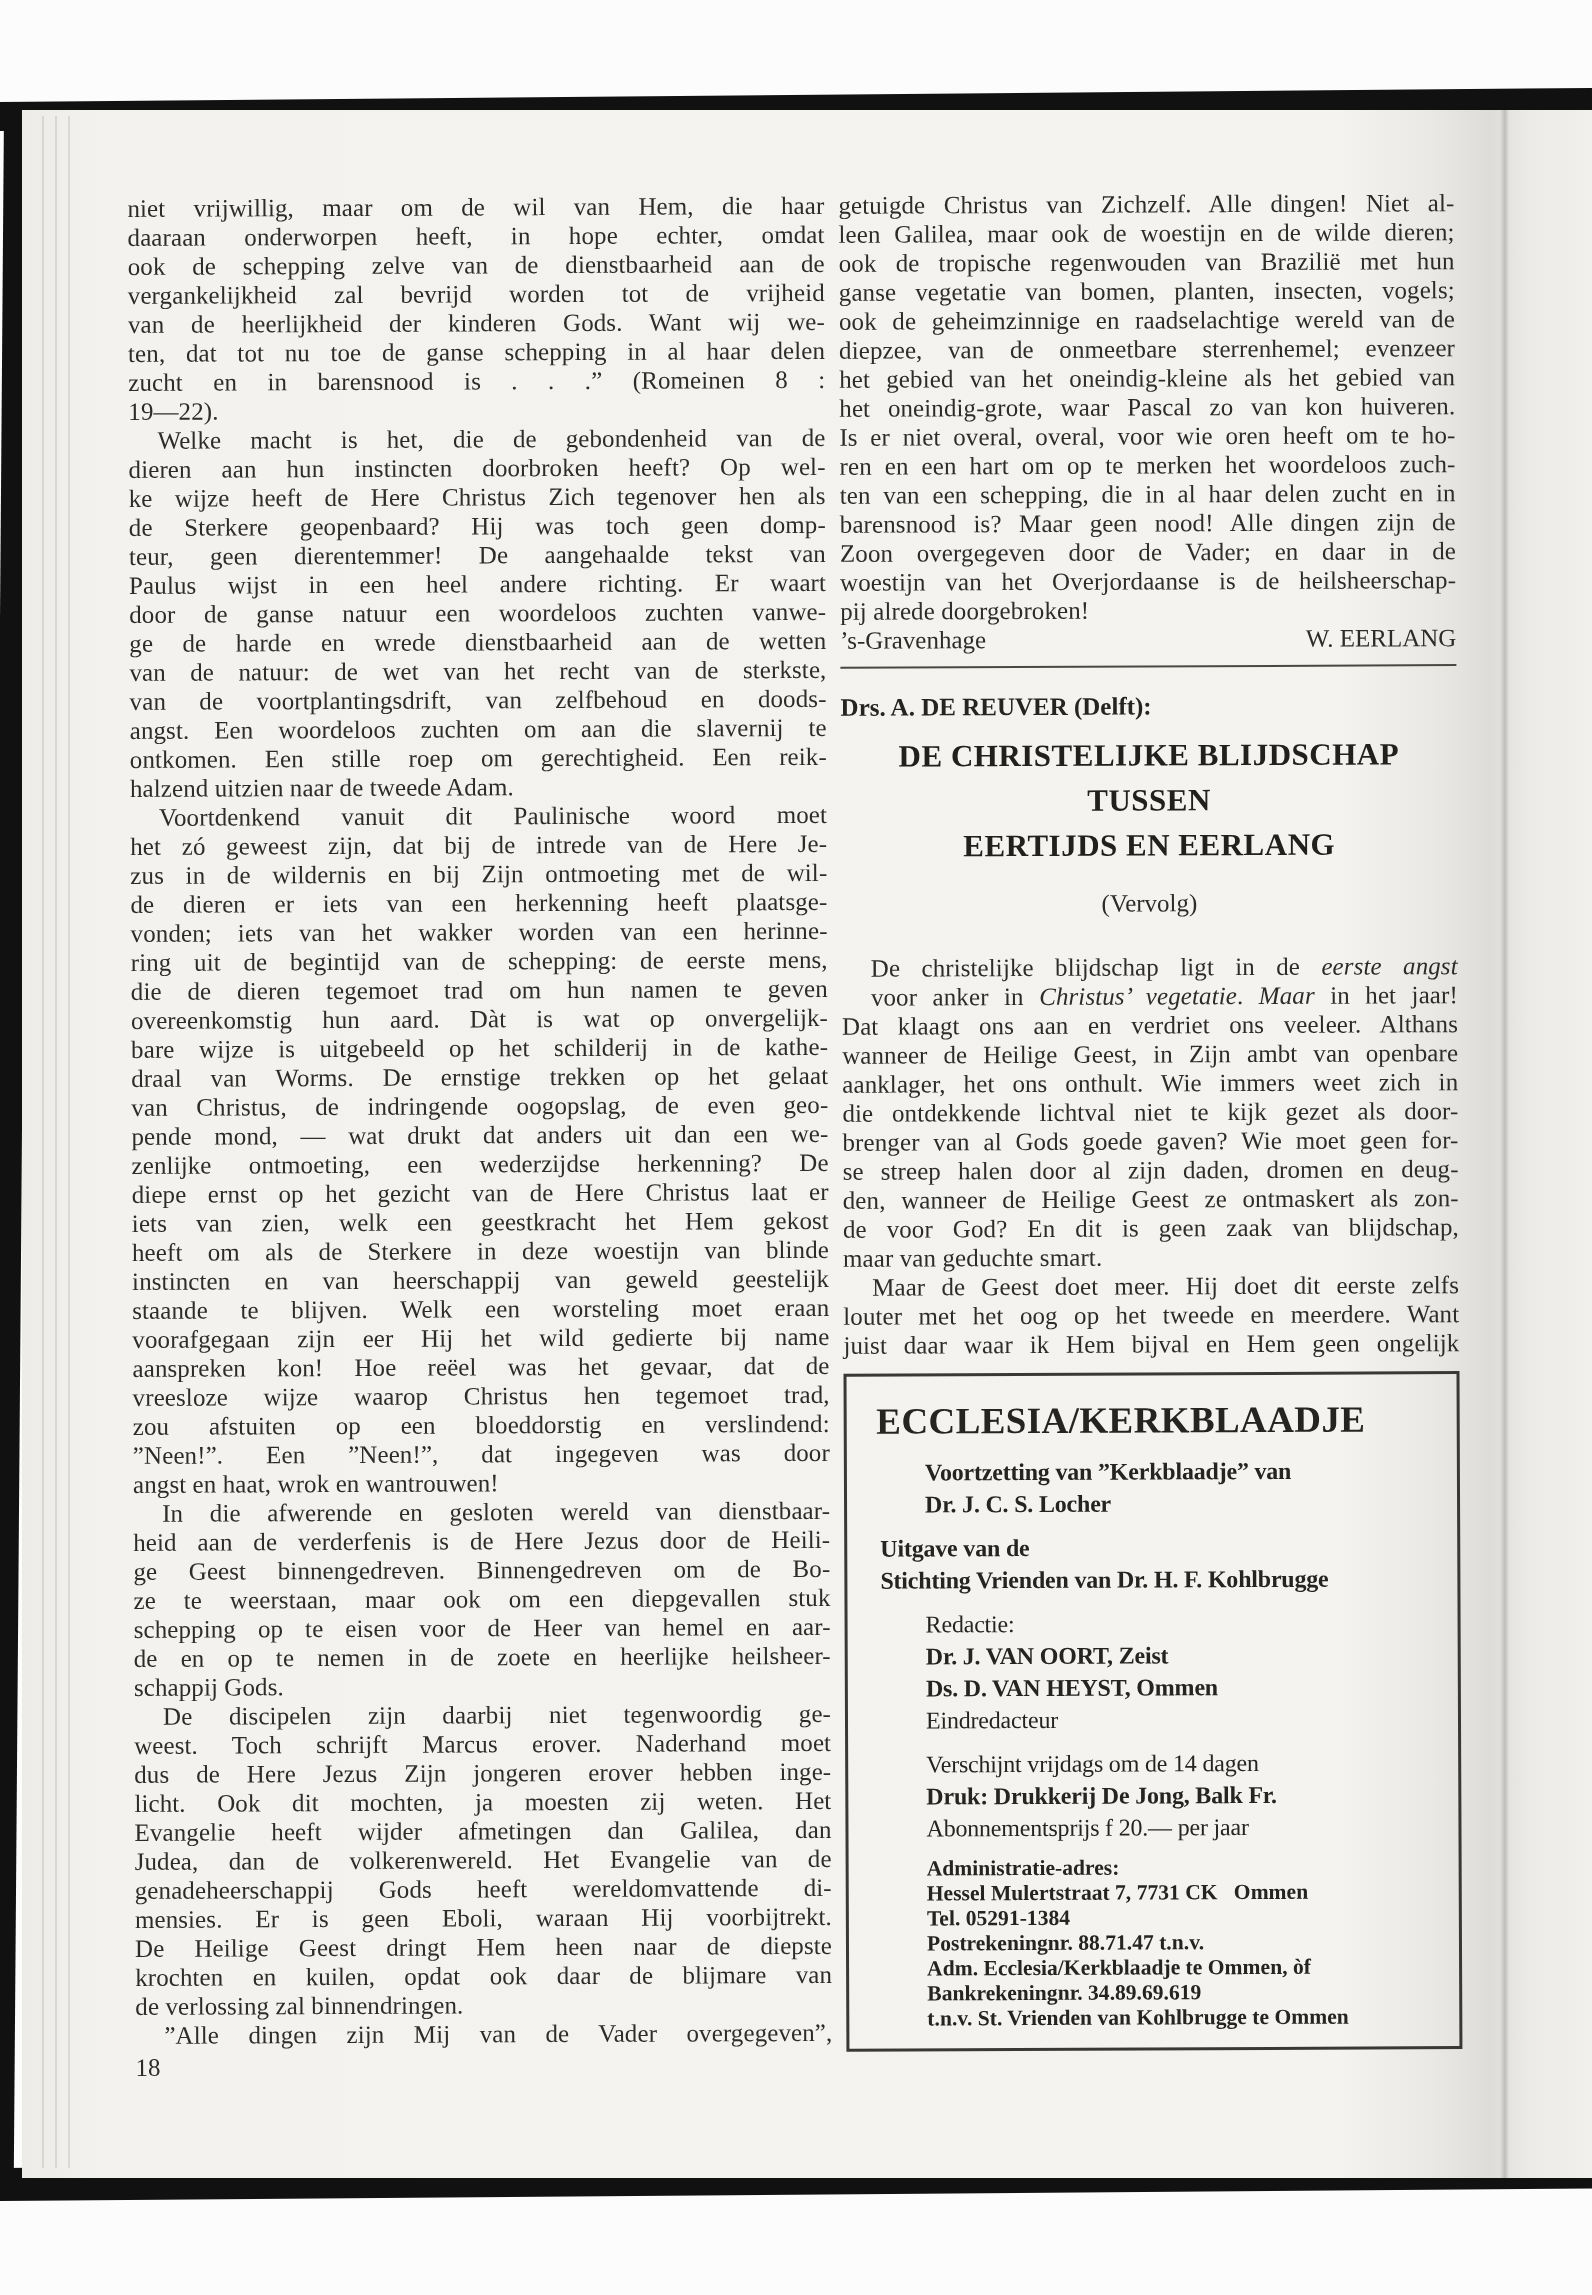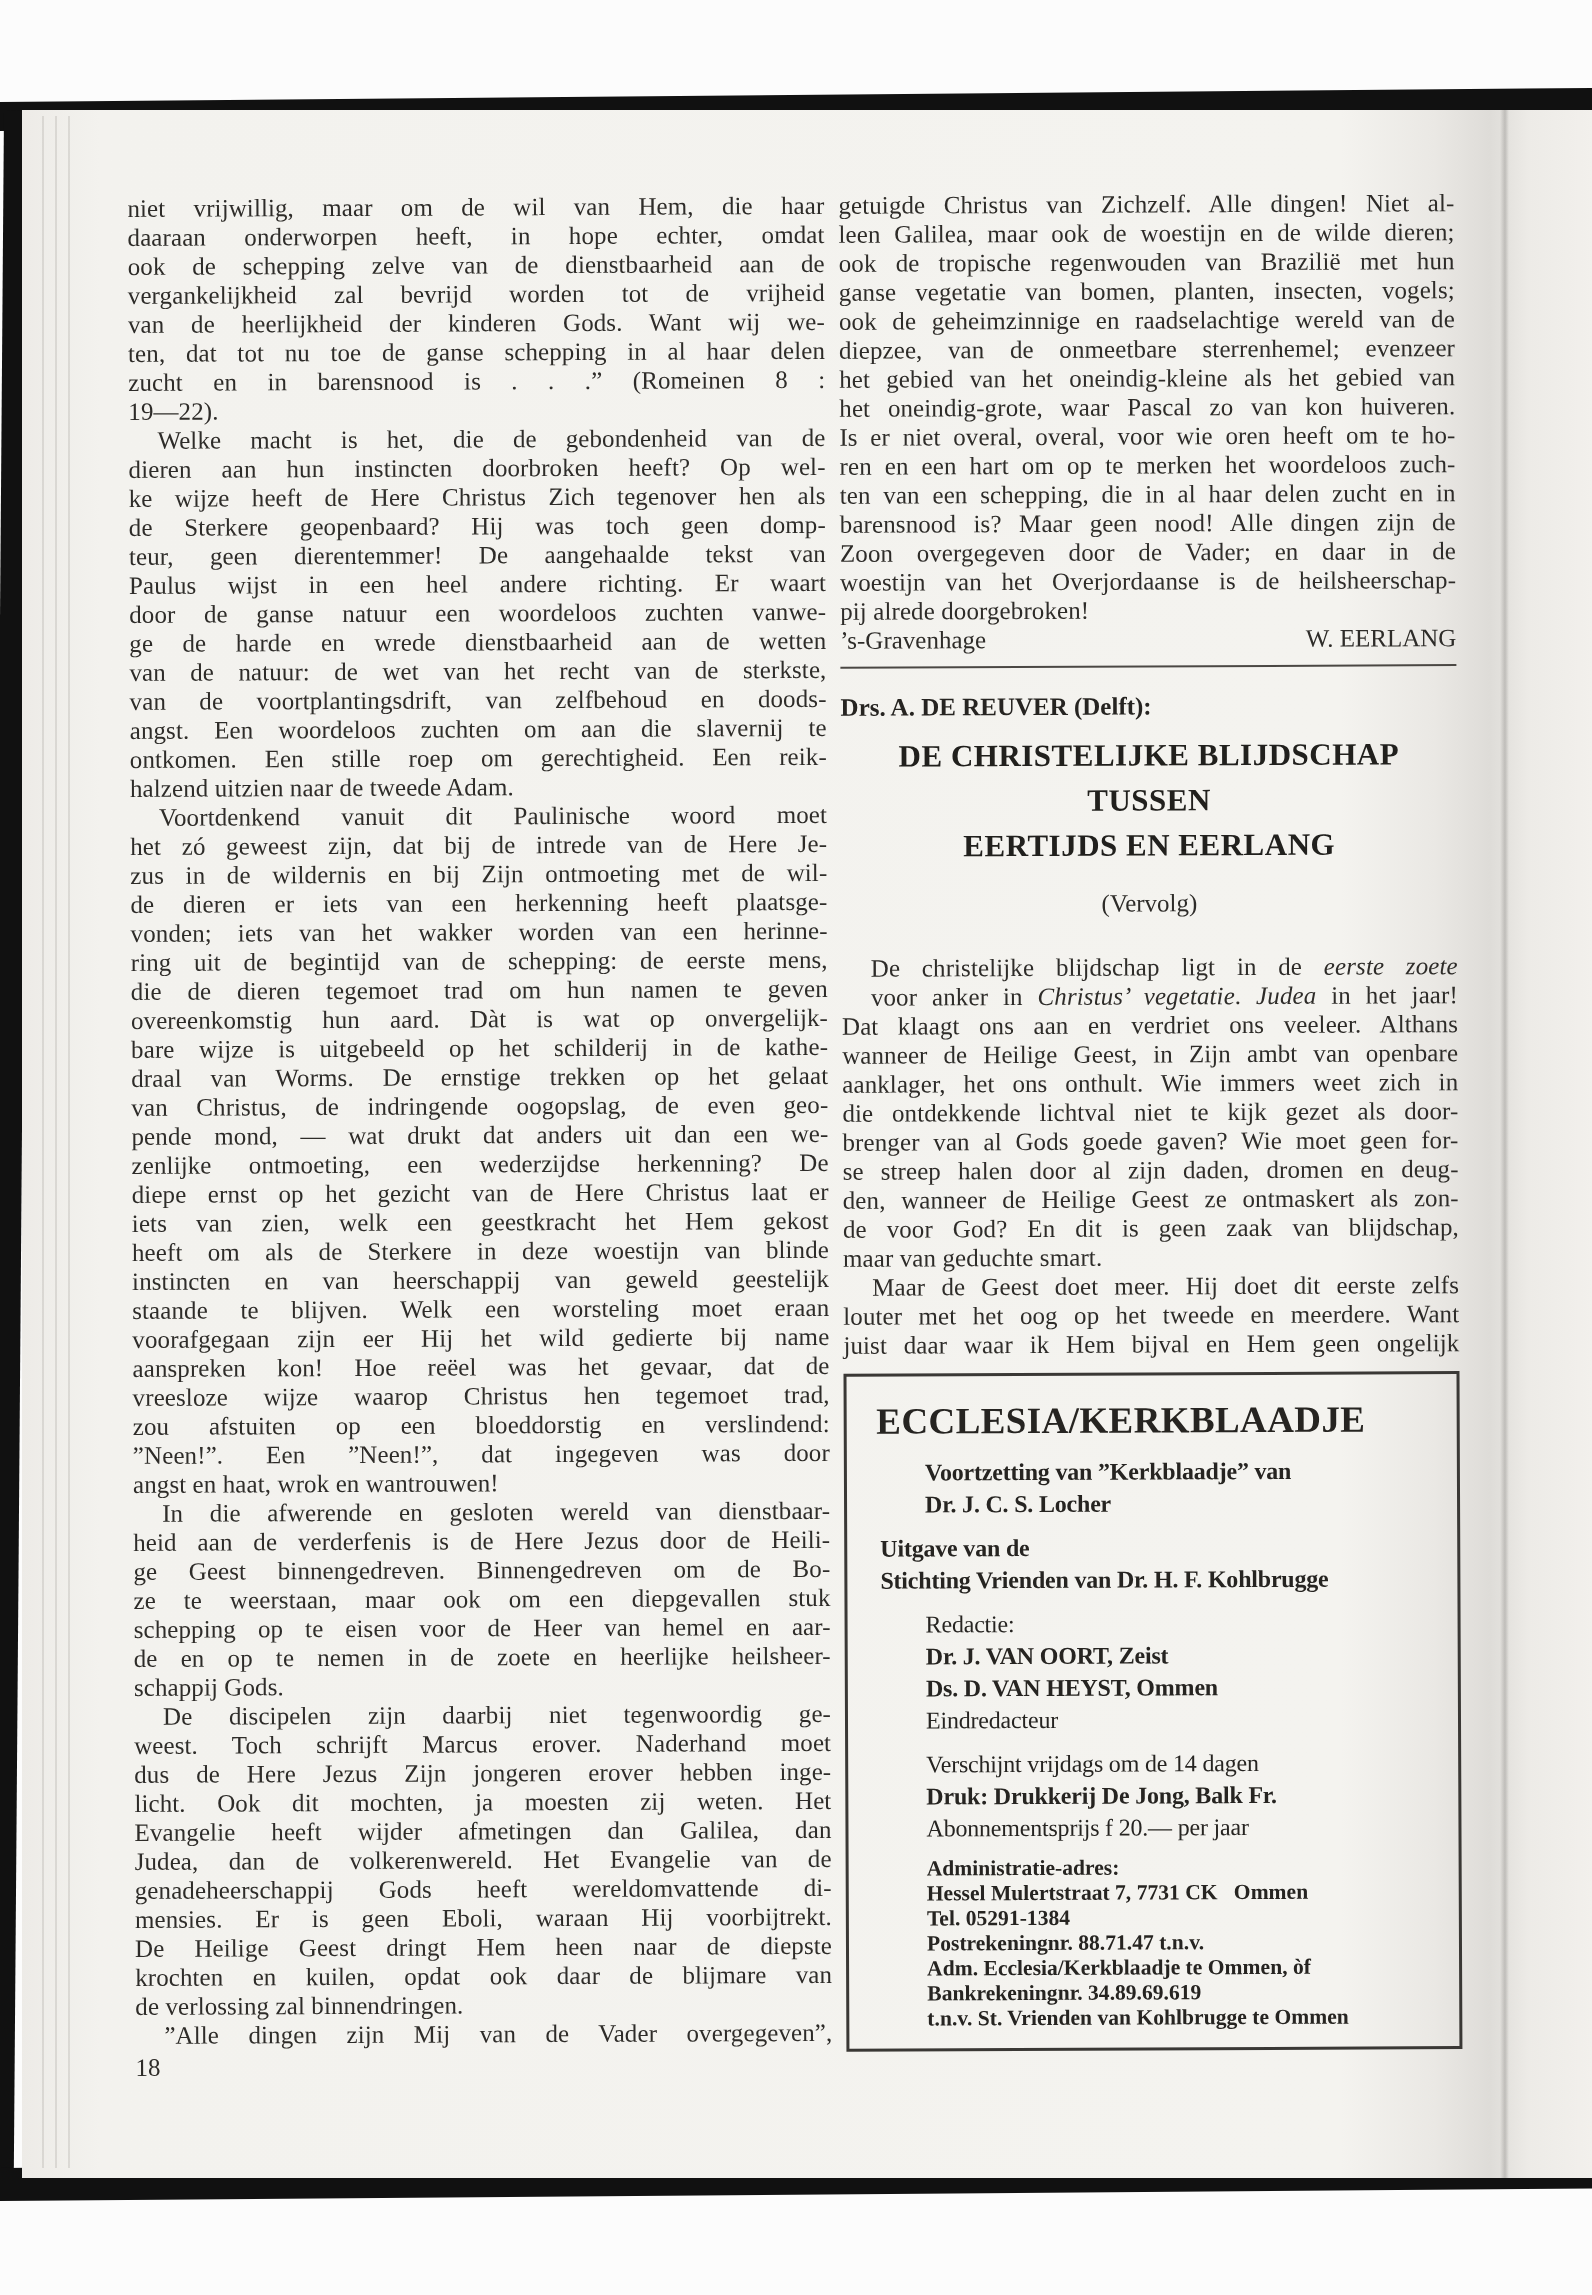--- a/index.html
+++ b/index.html
@@ -168,22 +168,22 @@
 
     <div class="t-ln">DE CHRISTELIJKE BLIJDSCHAP</div>
         <div class="t-ln">TUSSEN</div>
         <div class="t-ln">EERTIJDS EN EERLANG</div>
       </div>
 
     <div class="subtitle">(Vervolg)</div>
 
     <div class="para1">
 
-    <div class="ln ind"><span>De christelijke blijdschap ligt in de </span><em>eerste zoete</em></div>
-        <div class="ln ind"><span>voor anker in </span><em>Christus’ vegetatie</em><span>. </span><em>Judea</em><span> in het jaar!</span></div>
+    <div class="ln ind"><span>De christelijke blijdschap ligt in de </span><em>eerste angst</em></div>
+        <div class="ln ind"><span>voor anker in </span><em>Christus’ vegetatie</em><span>. </span><em>Maar</em><span> in het jaar!</span></div>
         <div class="ln">Dat klaagt ons aan en verdriet ons veeleer. Althans</div>
         <div class="ln">wanneer de Heilige Geest, in Zijn ambt van openbare</div>
         <div class="ln">aanklager, het ons onthult. Wie immers weet zich in</div>
         <div class="ln">die ontdekkende lichtval niet te kijk gezet als door-</div>
         <div class="ln">brenger van al Gods goede gaven? Wie moet geen for-</div>
         <div class="ln">se streep halen door al zijn daden, dromen en deug-</div>
         <div class="ln">den, wanneer de Heilige Geest ze ontmaskert als zon-</div>
         <div class="ln">de voor God? En dit is geen zaak van blijdschap,</div>
         <div class="ln end">maar van geduchte smart.</div>
         <div class="ln ind">Maar de Geest doet meer. Hij doet dit eerste zelfs</div>

